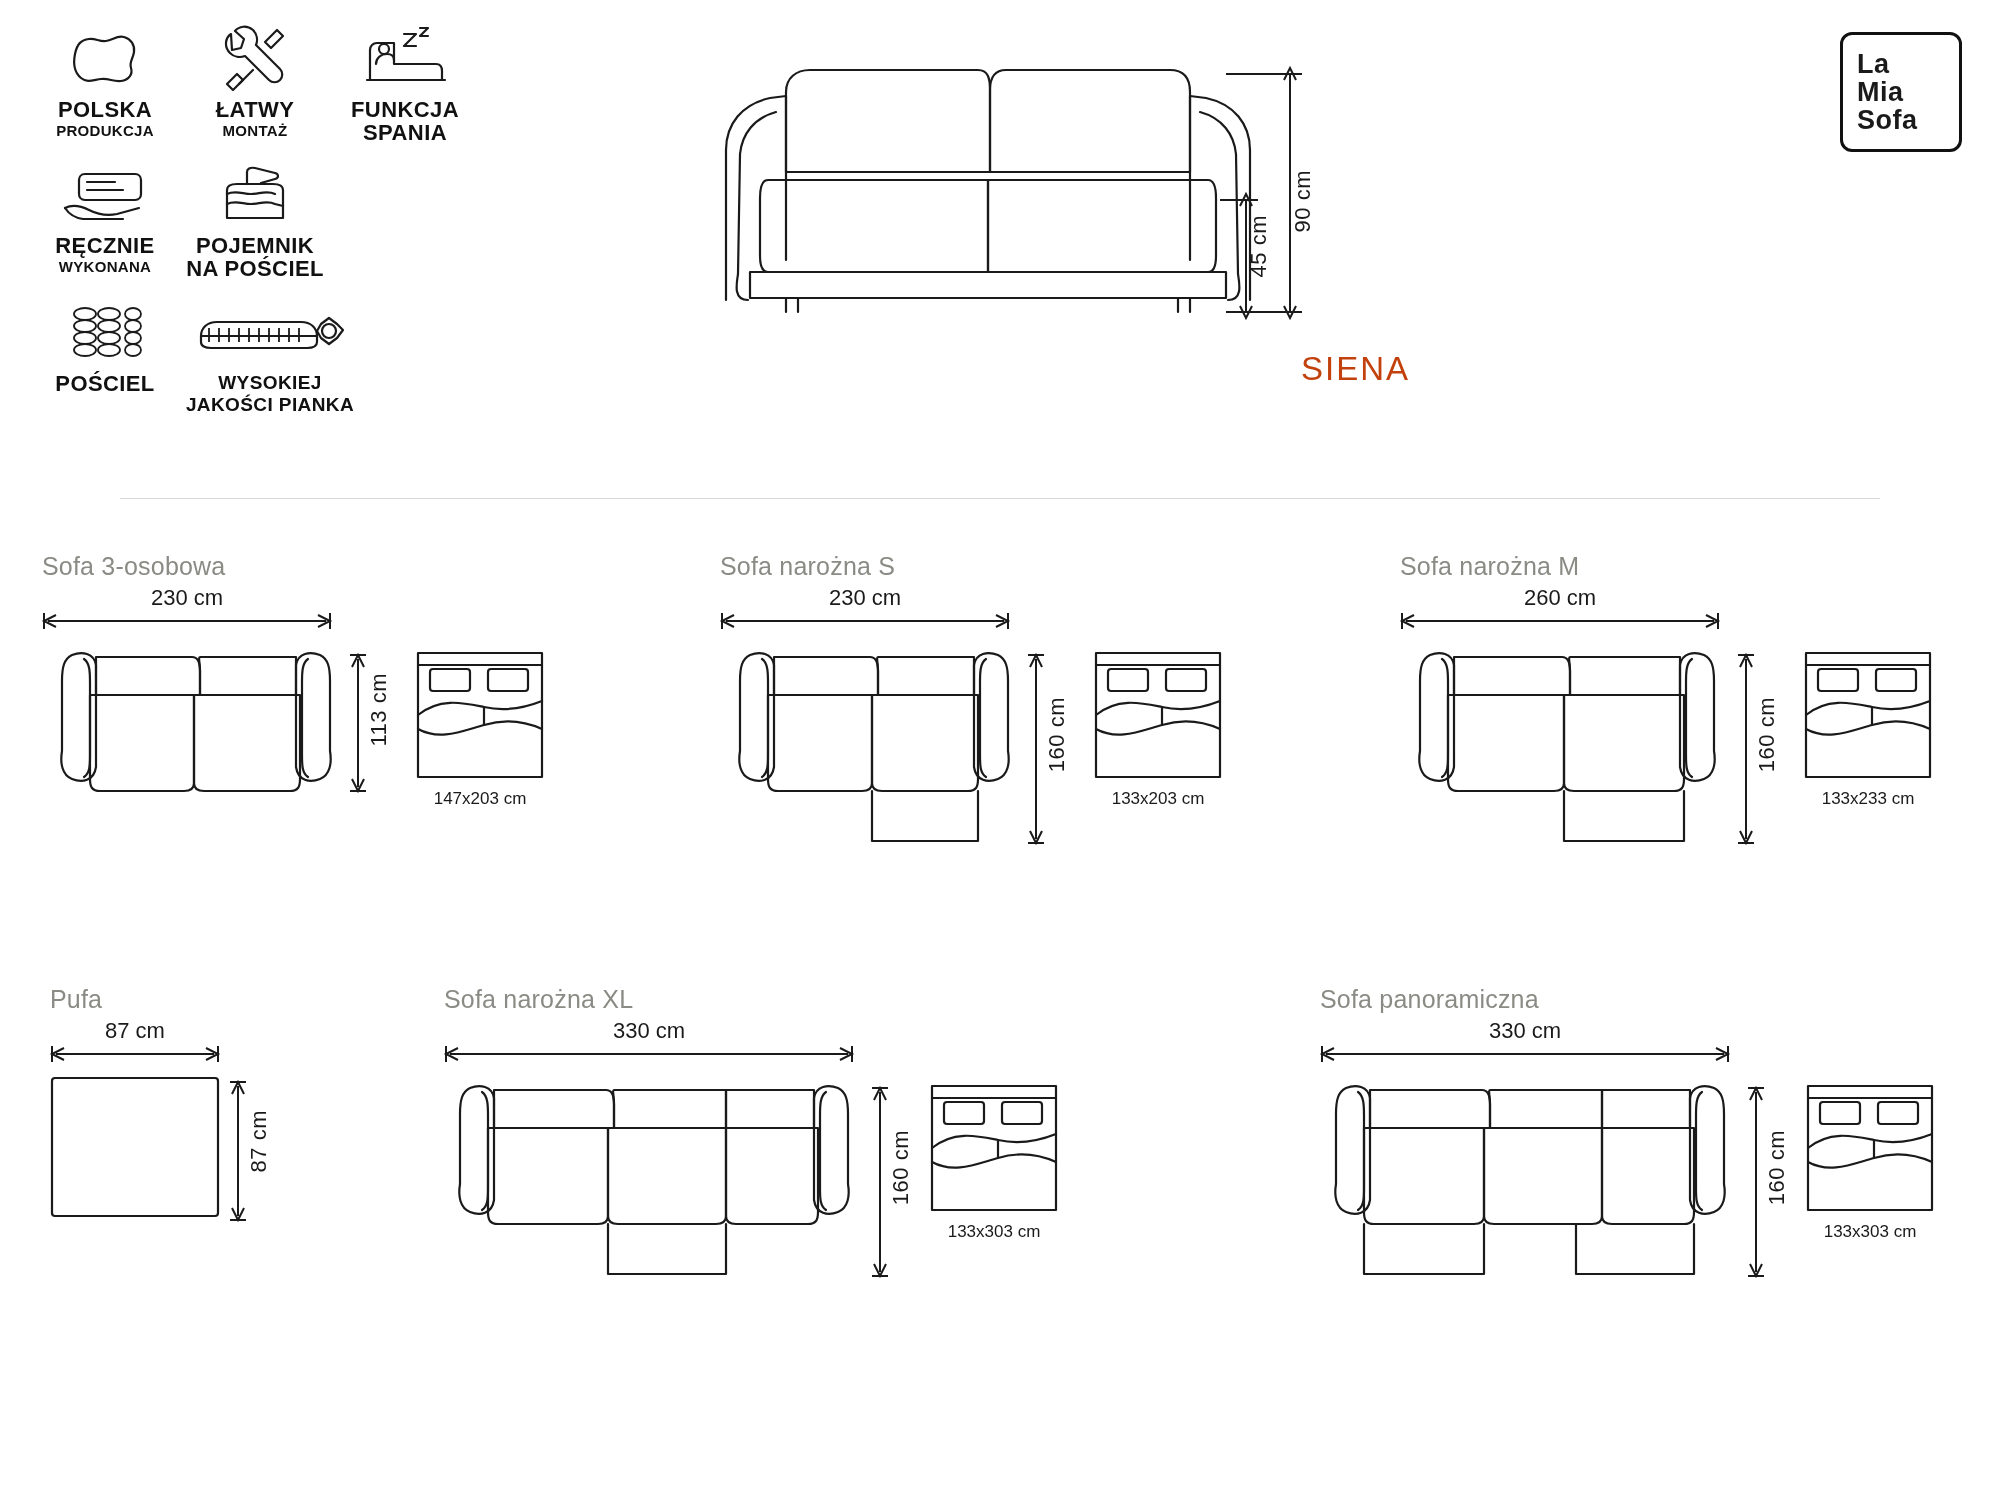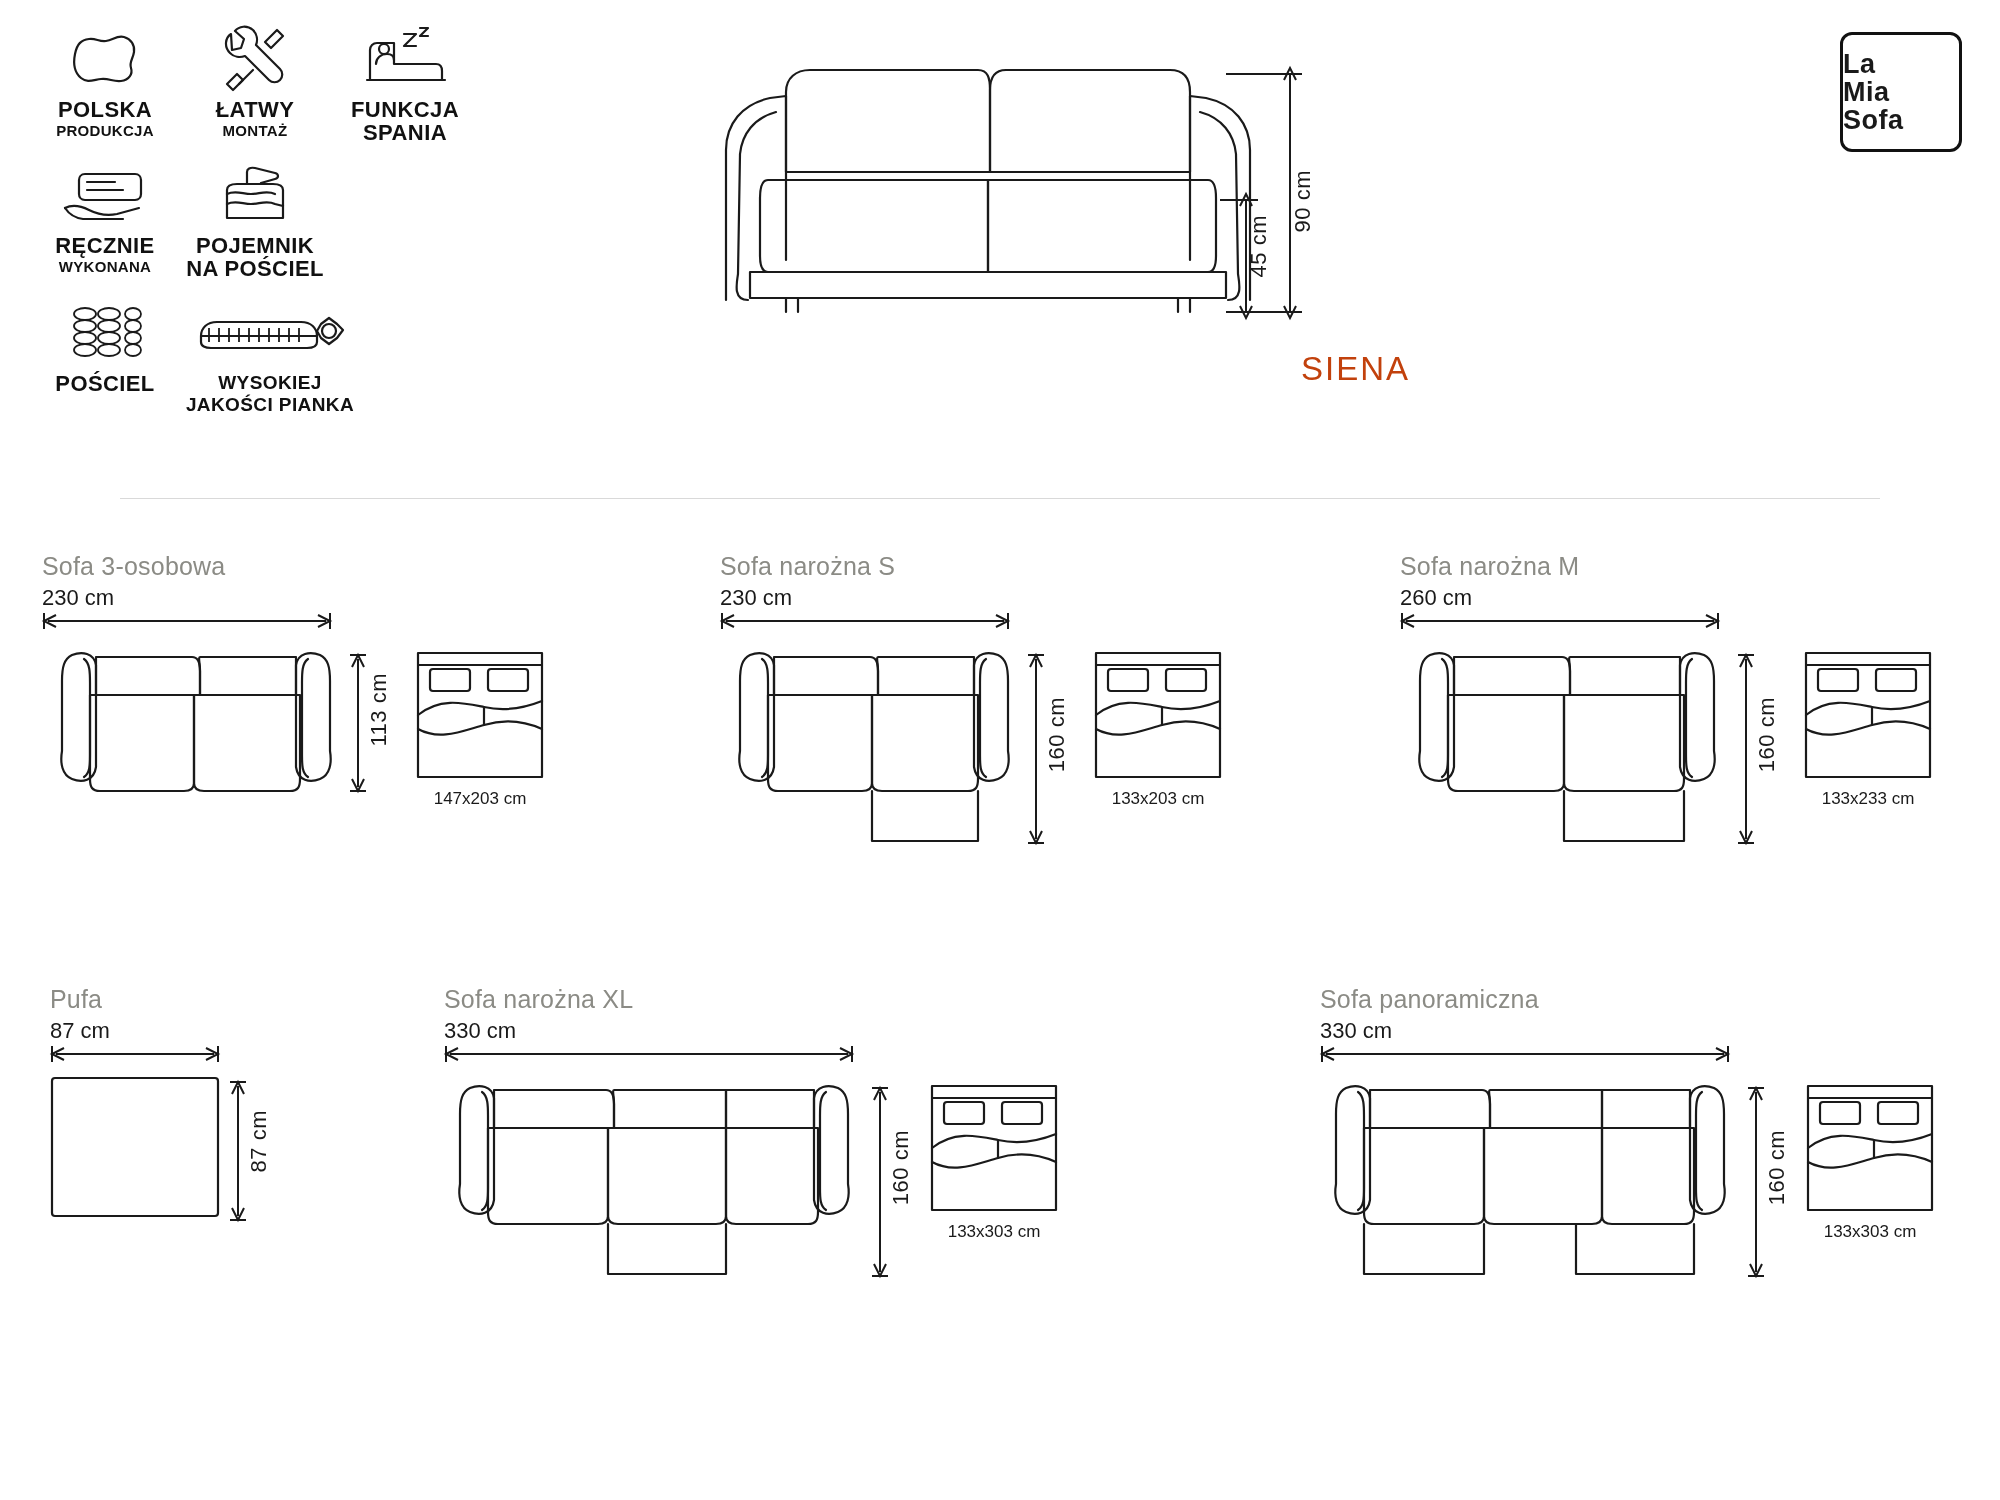--- a/index.html
+++ b/index.html
@@ -70,20 +70,21 @@
     position: absolute;
     right: 38px;
     top: 32px;
     width: 122px;
     height: 120px;
     border: 3px solid #111;
     border-radius: 12px;
     display: flex;
     flex-direction: column;
     justify-content: center;
+    padding-left: 14px;
     box-sizing: border-box;
   }
   .logo span {
     font-size: 27px;
     font-weight: bold;
     line-height: 1.04;
     letter-spacing: .5px;
   }
 
   
@@ -118,20 +119,21 @@
   .variant h3 {
     margin: 0 0 4px 0;
     font-size: 25px;
     font-weight: normal;
     color: #8b8b85;
     letter-spacing: .2px;
   }
   .dimlabel {
     font-size: 22px;
     color: #1a1a1a;
+    text-align: center;
   }
   .bedlabel {
     font-size: 17px;
     color: #1a1a1a;
     text-align: center;
     margin-top: 4px;
   }
   .vrot {
     writing-mode: vertical-rl;
     text-orientation: mixed;

